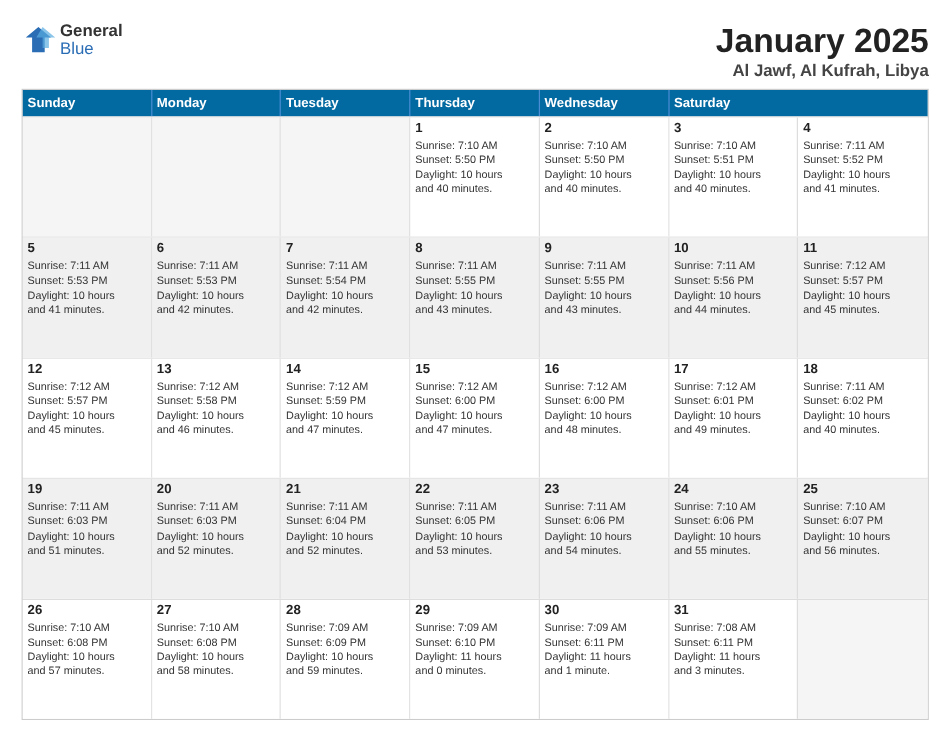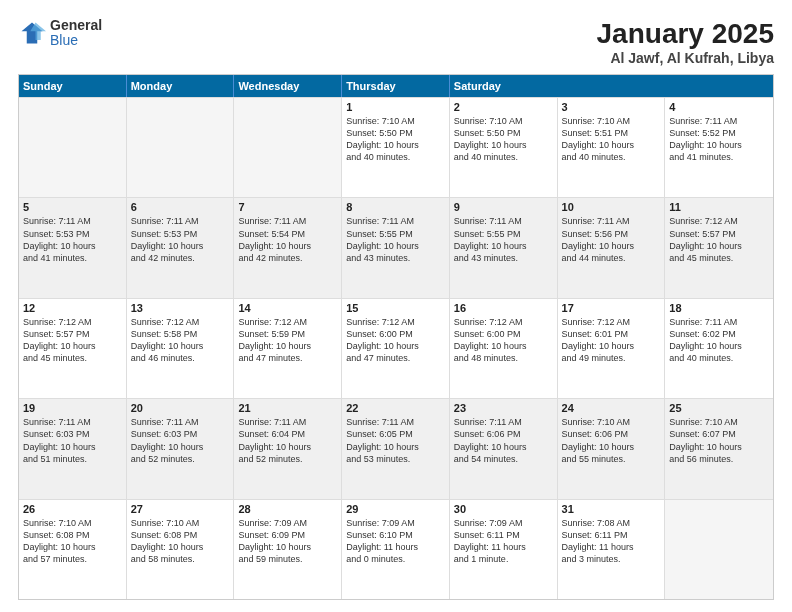--- a/index.html
+++ b/index.html
@@ -134,22 +134,23 @@
     <div class="title-block">
       <h1>January 2025</h1>
       <h2>Al Jawf, Al Kufrah, Libya</h2>
     </div>
   </div>
 
   <div class="calendar">
     <div class="cal-header">
     <div class="cal-header-cell">Sunday</div>
         <div class="cal-header-cell">Monday</div>
+        <div class="cal-header-cell">Tuesday</div>
+        <div class="cal-header-cell">Thursday</div>
         <div class="cal-header-cell">Wednesday</div>
-        <div class="cal-header-cell">Thursday</div>
         <div class="cal-header-cell">Saturday</div>
       </div>
     <div class="cal-body">
     <div class="cal-row">
           <div class="cal-cell empty"></div>
           <div class="cal-cell empty"></div>
           <div class="cal-cell empty"></div>
           <div class="cal-cell">
             <span class="day-num">1</span>
             <span class="cell-line">Sunrise: 7:10 AM</span>

